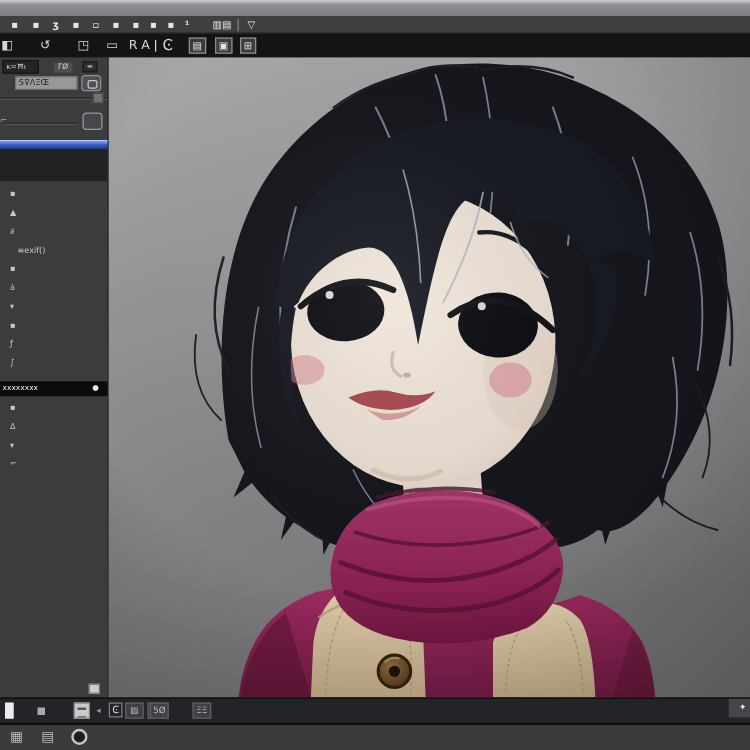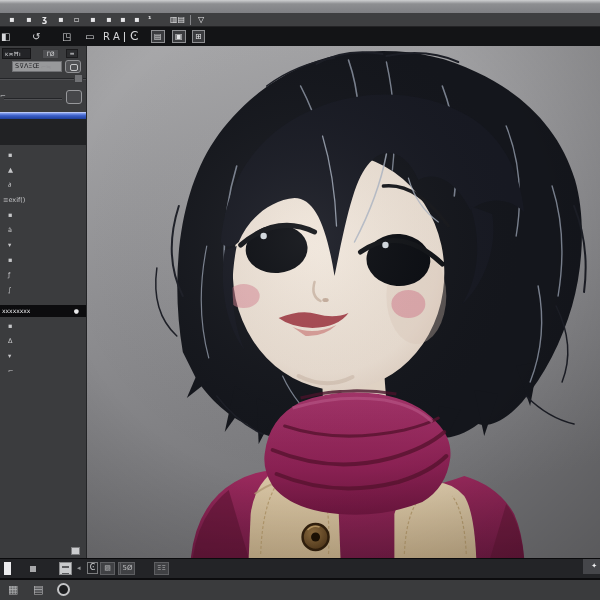--- a/index.html
+++ b/index.html
@@ -32,21 +32,21 @@
   .lp-btn1::after{content:"";position:absolute;left:4px;top:3px;width:6px;height:5px;border:1px solid #c6c7c9;border-radius:2px;}
   .lp-groove1{left:0;top:32px;width:86px;height:0;border-top:1px solid #242528;border-bottom:1px solid #505154;}
   .lp-handle1{left:74px;top:28px;width:9px;height:9px;background:#717275;border:1px solid #3a3b3d;}
   .lp-brk{left:0;top:46px;font-size:7px;line-height:8px;color:#a7a8ab;}
   .lp-groove2{left:4px;top:52px;width:58px;height:0;border-top:1px solid #242528;border-bottom:1px solid #505154;}
   .lp-btn2{left:66px;top:44px;width:16px;height:14px;background:#46474a;border:1px solid #97989b;border-radius:3px;}
   .lp-bluebar{left:0;top:66px;width:86px;height:7px;background:linear-gradient(#8aa4f2,#3a5ec8 45%,#1e3e9a);border-top:1px solid #b9c8f6;}
   .lp-darkband{left:0;top:73px;width:86px;height:26px;background:#212224;}
   .lp-list{left:0;top:101px;width:86px;}
   .lp-row{height:15px;display:flex;align-items:center;padding-left:8px;font-size:6.5px;color:#c6c7c9;white-space:nowrap;overflow:hidden;}
-  .lp-row.wide{padding-left:3px;}
+  .lp-row.wide{padding-left:14px;}
   .lp-selected{left:0;top:259px;width:86px;height:12px;background:#0c0c0e;color:#e9e9eb;font-size:6px;line-height:12px;padding-left:2px;white-space:nowrap;overflow:hidden;}
   .lp-selected .dot{position:absolute;right:7px;top:3px;font-size:6px;line-height:6px;color:#e9e9eb;}
   .lp-list2{left:0;top:272px;width:86px;}
   .lp-corner{left:71px;top:501px;width:9px;height:8px;background:#cbccce;border:1px solid #7b7c7e;}
 
   .canvas{flex:1;position:relative;background:#8a8a8d;}
   .canvas svg{display:block;width:100%;height:100%;}
 
   
   .statusbar{height:20px;background:#232427;border-top:1px solid #0b0b0d;box-sizing:border-box;position:relative;}

